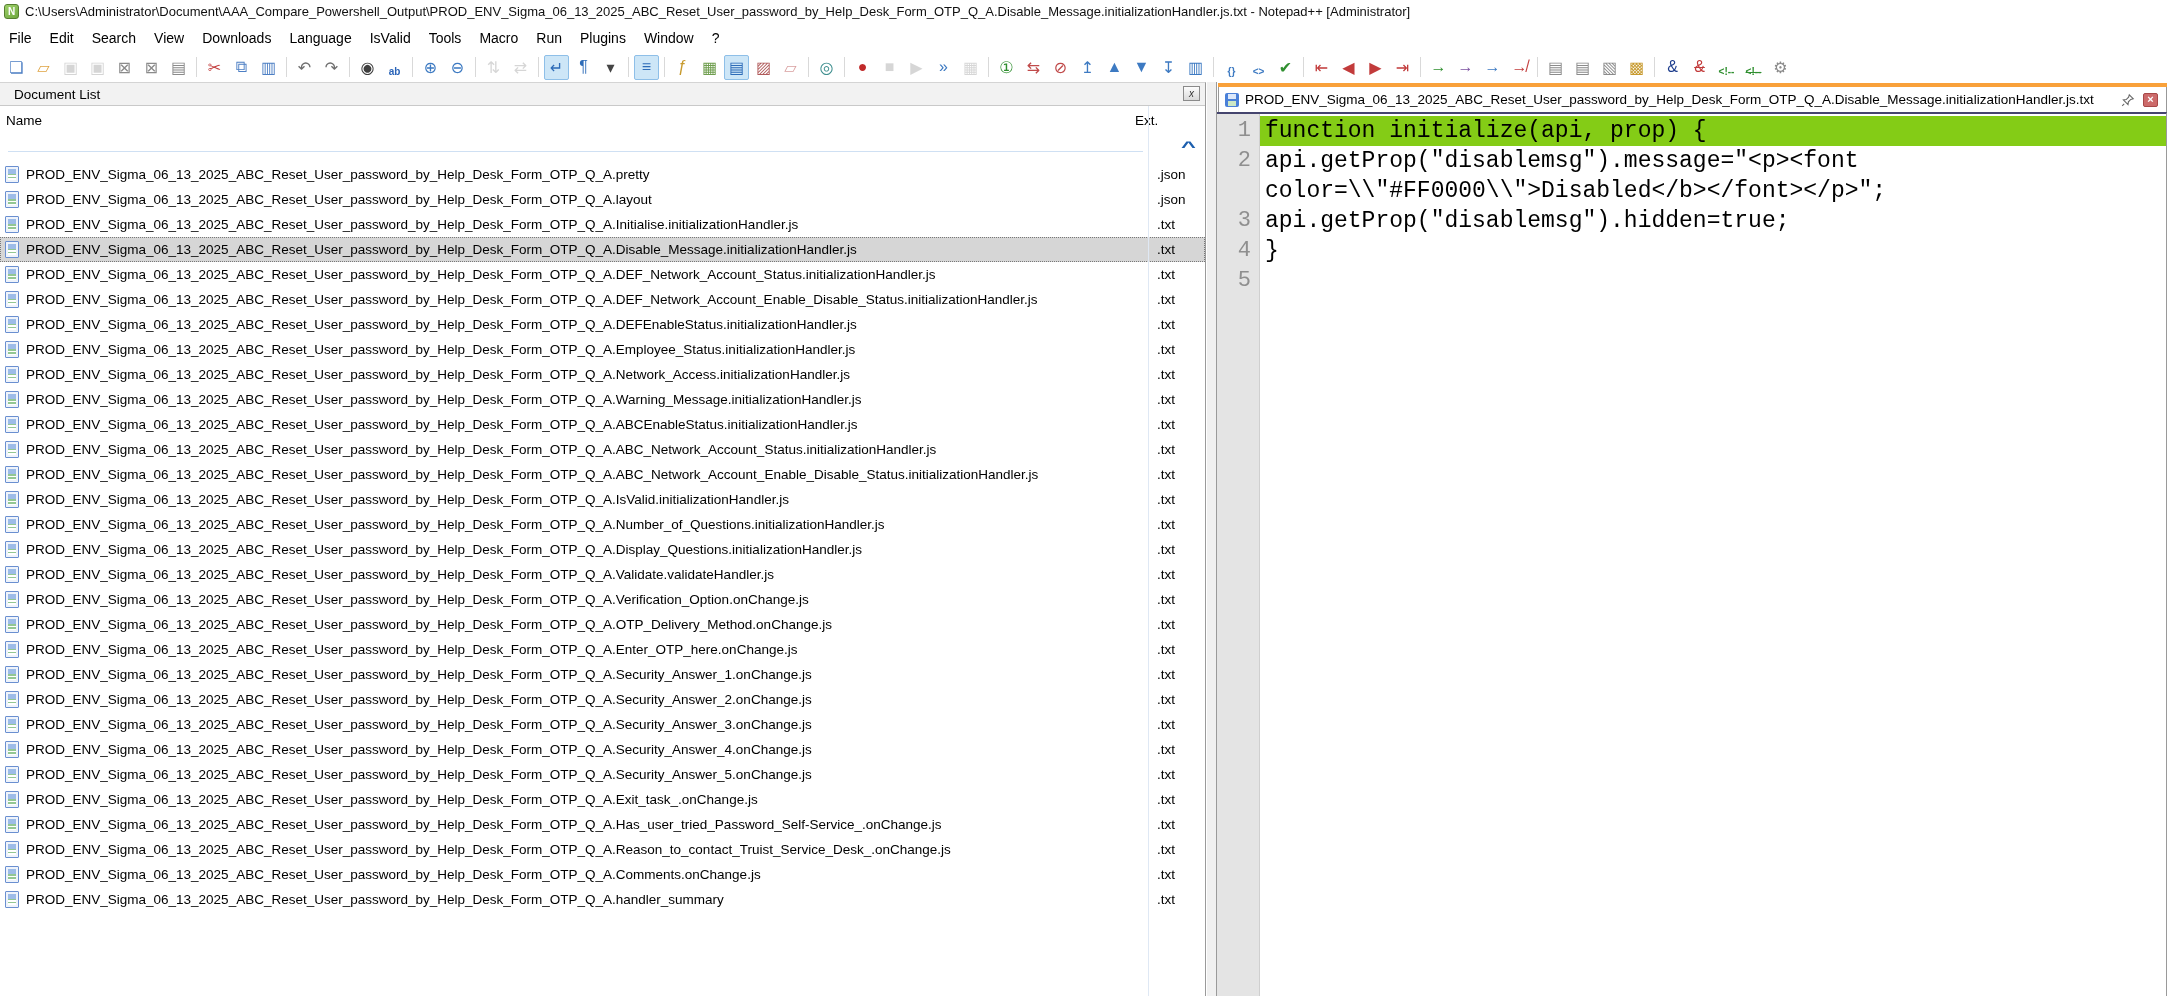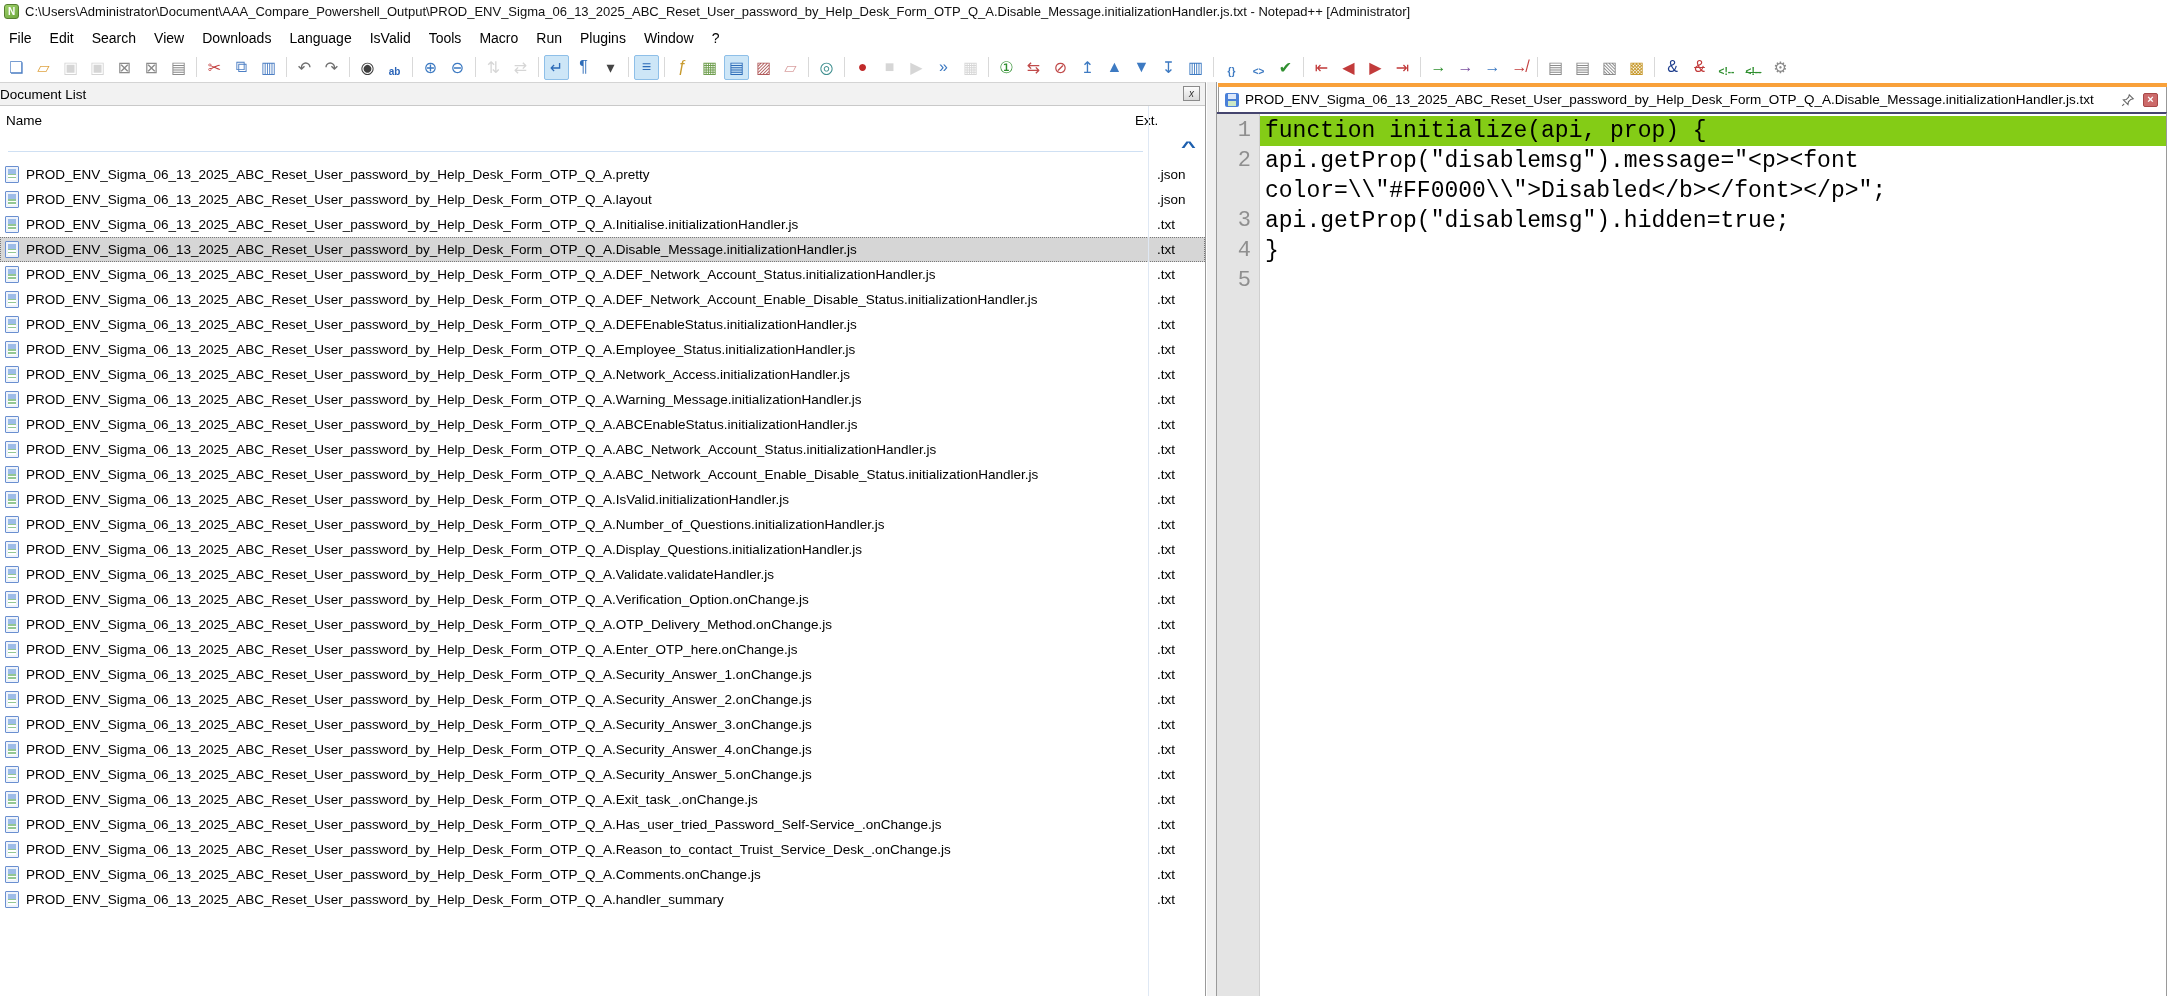--- a/index.html
+++ b/index.html
@@ -25,21 +25,21 @@
   .tbi { width:25px; height:25px; margin:0 1px; border:1px solid transparent; border-radius:2px;
     display:flex; align-items:center; justify-content:center; font-size:16px; flex:none; }
   .tbi.active { background:#cde6f7; border-color:#8ebfe8; }
   .tbi.disabled { opacity:.4; }
   .tbi .txt { font-size:10px; font-weight:bold; letter-spacing:0;margin-top:8px; }
   .tbsep { width:1px; height:20px; background:#d9d9d9; margin:0 4px; flex:none; }
   
   #doclist-panel { position:absolute; left:0; top:82px; width:1206px; bottom:0;
     background:#fff; border-right:1px solid #9a9a9a; border-top:1px solid #d4d4d4; }
   #doclist-title { height:23px; background:#f2f2f2; border-bottom:1px solid #c9c9c9;
-    display:flex; align-items:center; font-size:13.5px; padding-left:0; position:relative; }
+    display:flex; align-items:center; font-size:13.5px; padding-left:14px; position:relative; }
   #doclist-close { position:absolute; right:5px; top:3px; width:17px; height:15px;
     border:1px solid #8a8a8a; background:linear-gradient(#fdfdfd,#d9d9d9);
     font-size:10px; font-style:italic; color:#333; display:flex; align-items:center; justify-content:center; }
   #doclist-header { position:absolute; left:0; top:23px; width:100%; height:56px; background:#fff; }
   #col-name { position:absolute; left:6px; top:7px; font-size:13.5px; }
   #col-ext  { position:absolute; left:1135px; top:7px; font-size:13.5px; }
   #header-hline { position:absolute; left:8px; right:62px; top:45px; height:1px; background:#cfe0f3; }
   #sort-arrow { position:absolute; right:12px; top:32px; color:#1d5fae; font-weight:bold;
     font-size:15px; transform:scaleX(1.7); }
   #file-list { position:absolute; left:0; top:79px; right:0; bottom:0; overflow:hidden; }

